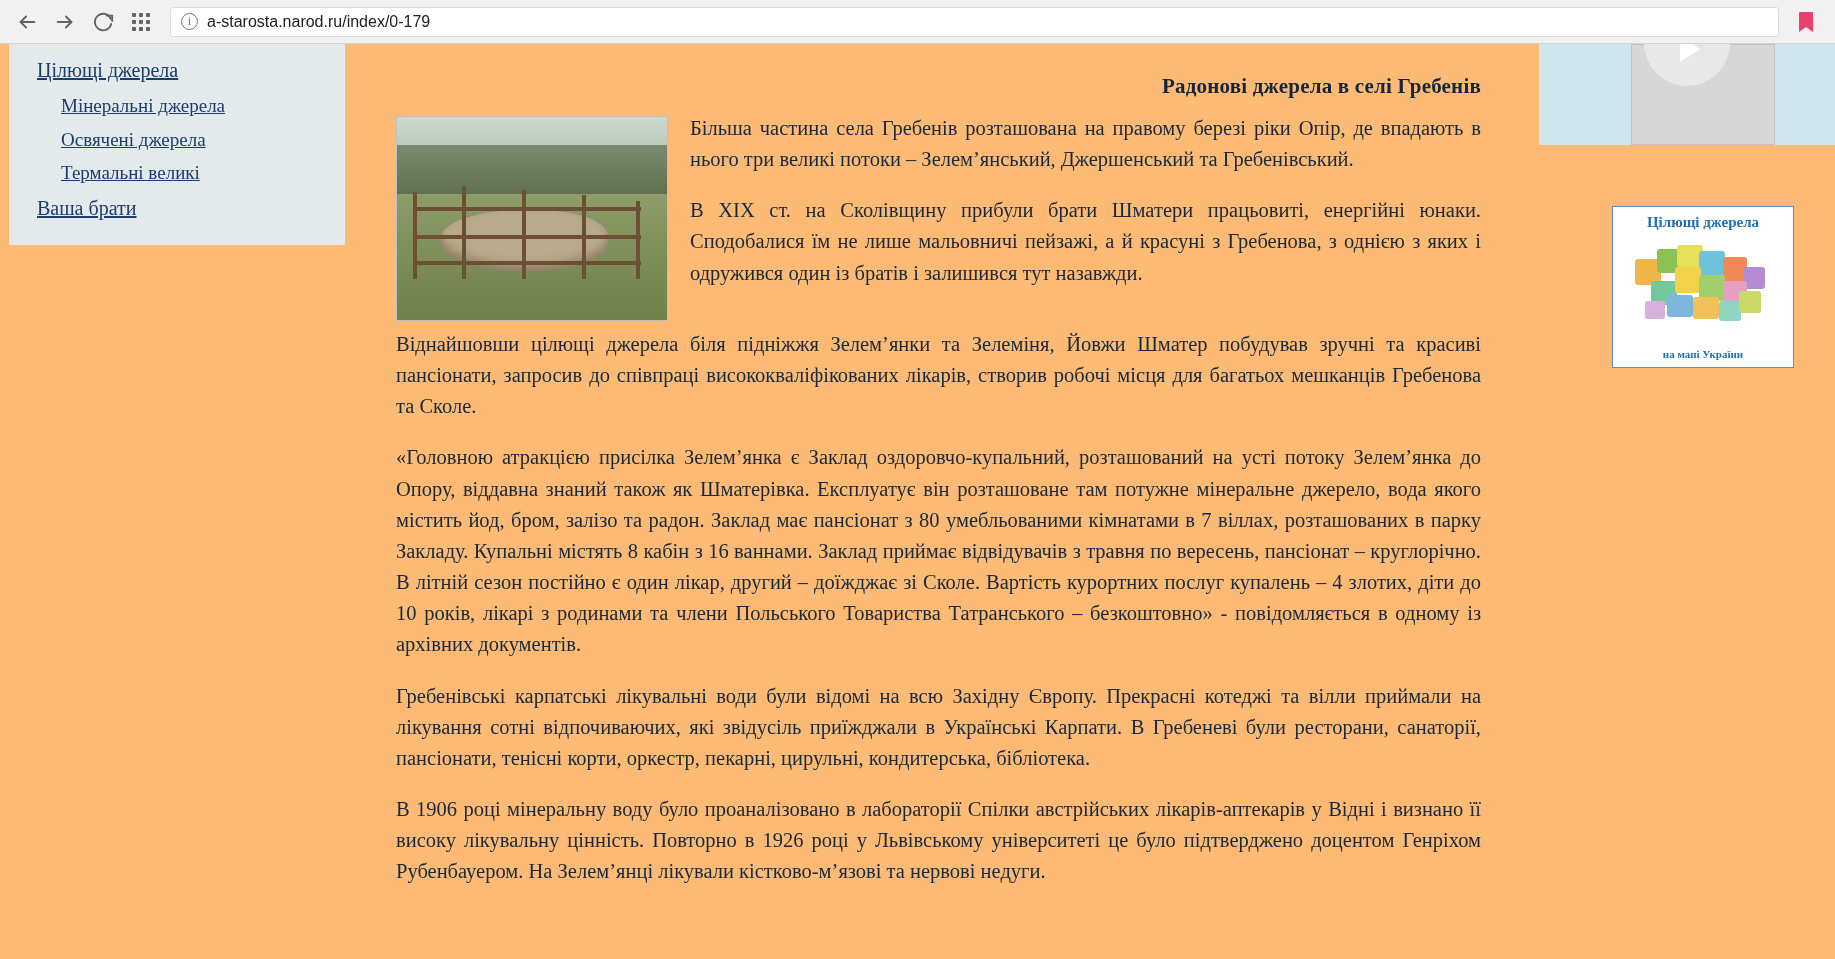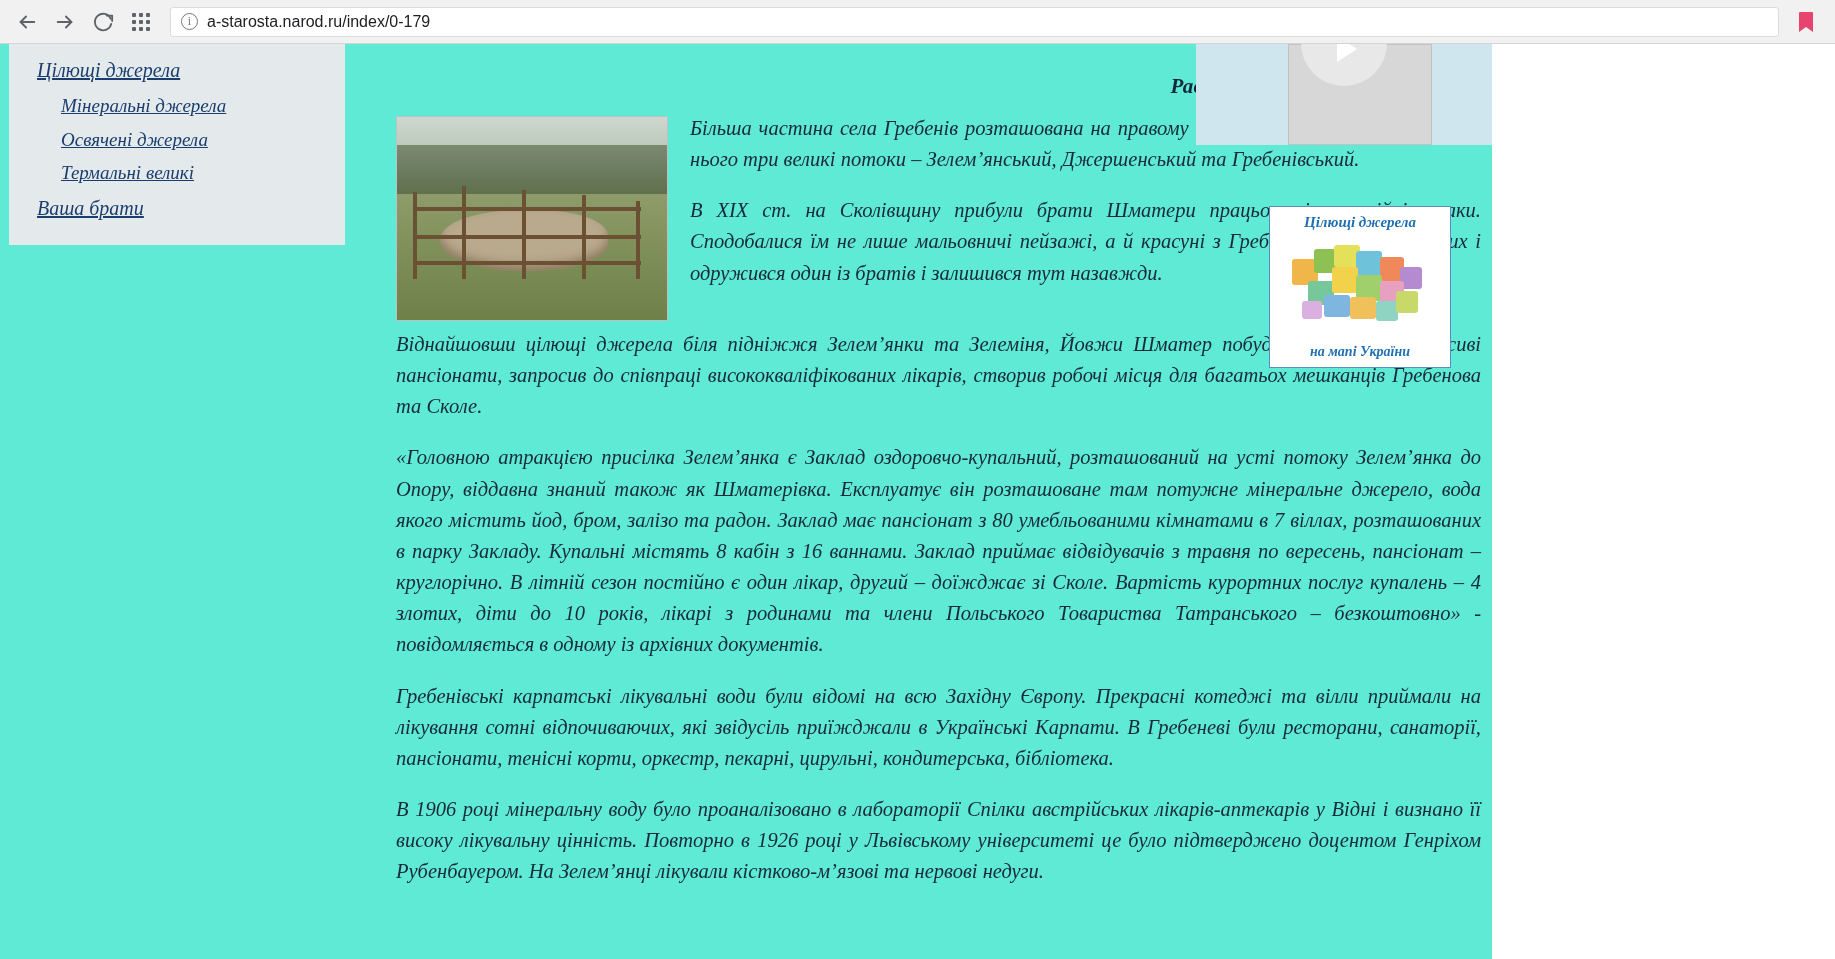--- a/index.html
+++ b/index.html
@@ -61,25 +61,24 @@
     font-family: "Liberation Sans", sans-serif;
     white-space: nowrap;
     overflow: hidden;
     text-overflow: ellipsis;
   }
   .bookmark-icon { color: #e8426f; flex: 0 0 auto; padding-right: 4px; }
 
   
   .page {
     position: relative;
-    width: 1492px;
+    width: 1835px;
     height: 915px;
-    background: #5eead4;
-    overflow: hidden;
-    font-style: italic;
+    background: #fdba74;
+    overflow: hidden;
   }
 
   
   .left-nav {
     position: absolute;
     left: 9px; top: 0px;
     width: 336px;
     background: #e4eaec;
     padding: 8px 0 18px 0;
   }
@@ -206,21 +205,21 @@
   }
   .banner .b-title {
     color: #1f6fb2;
     font-size: 15px;
     font-weight: bold;
     margin-top: 7px;
     font-family: "Liberation Serif", serif;
   }
   .banner .b-sub {
     color: #1f6fb2;
-    font-size: 14px;
+    font-size: 11px;
     font-weight: bold;
     position: absolute;
     bottom: 7px; left: 0; right: 0;
     font-family: "Liberation Serif", serif;
   }
   .banner .b-map {
     position: absolute;
     left: 14px; top: 30px;
     width: 152px; height: 96px;
   }

